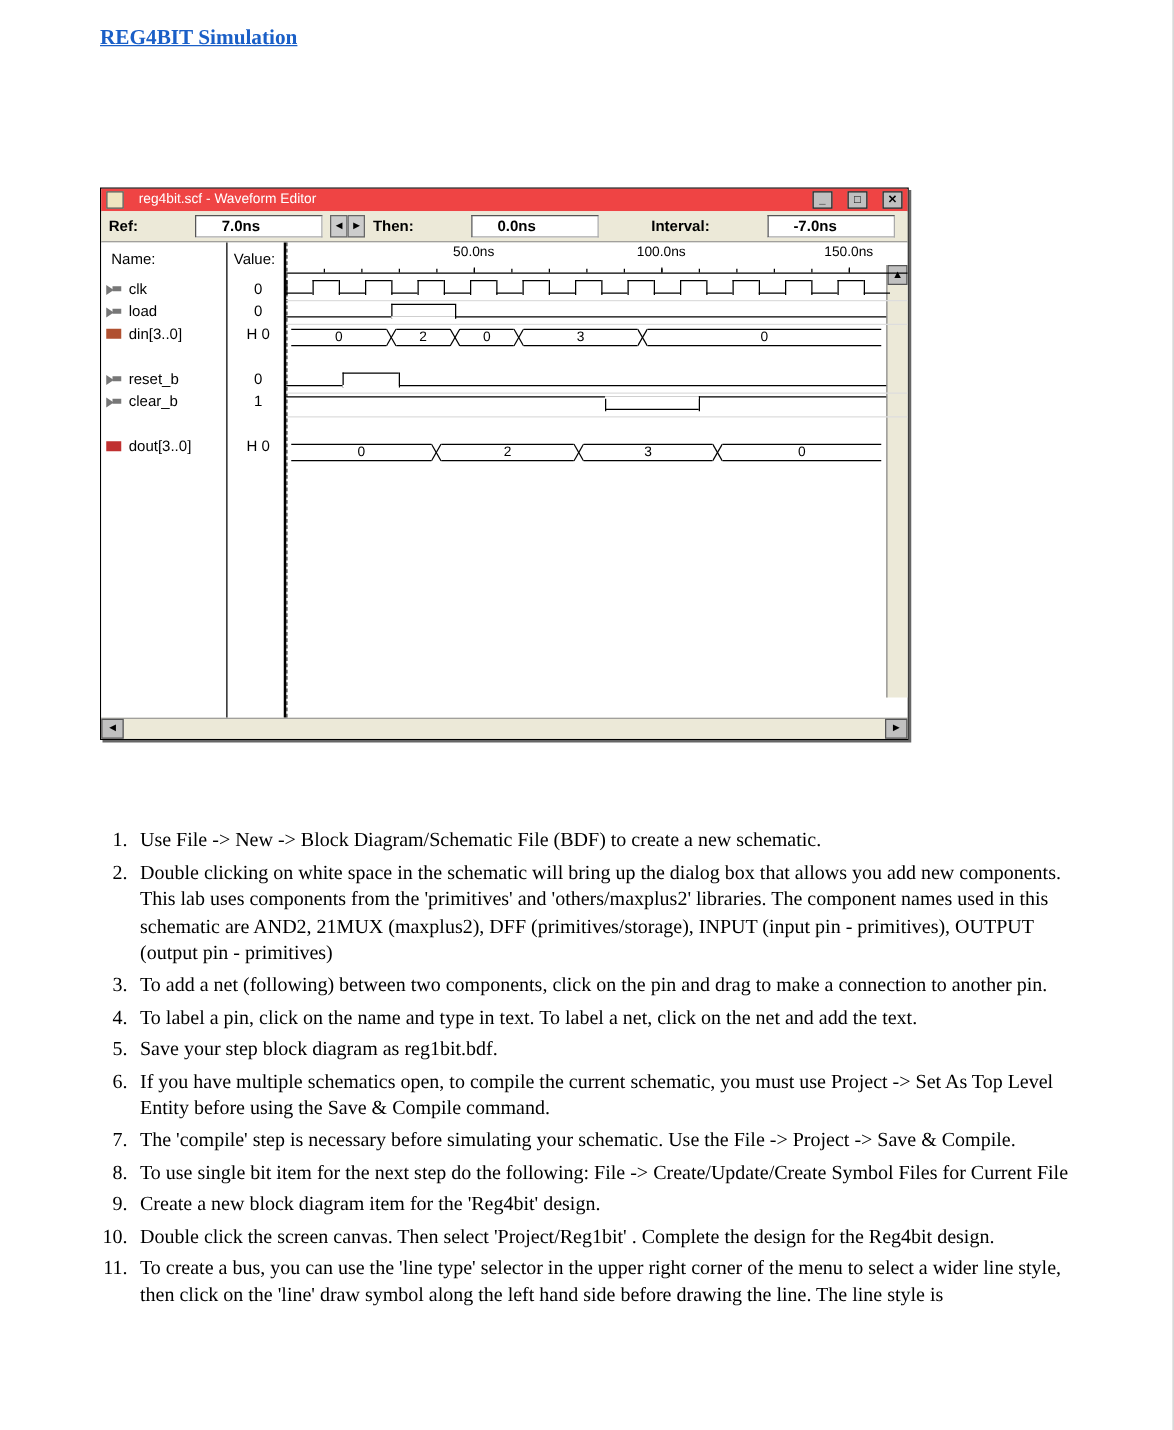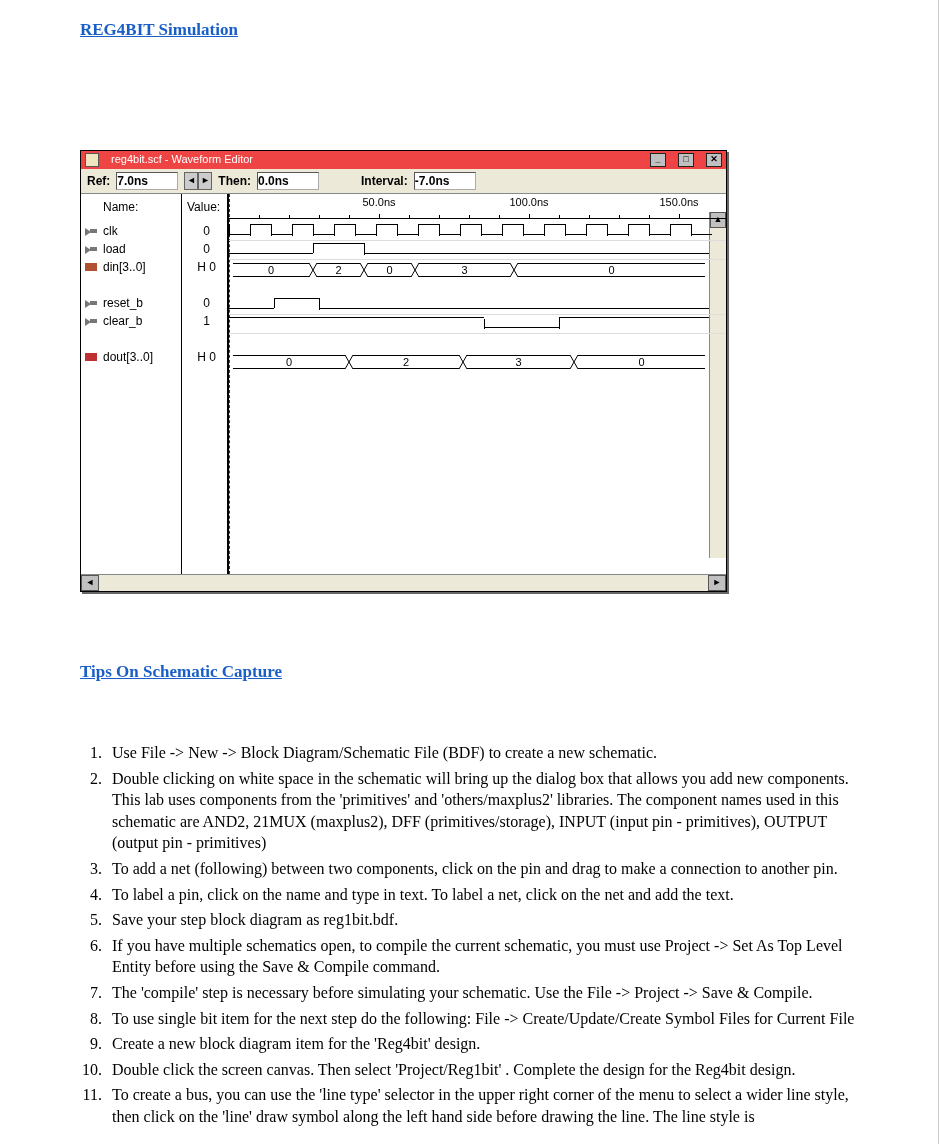--- a/index.html
+++ b/index.html
@@ -64,24 +64,25 @@
     align-items: center;
     gap: 6px;
     padding: 3px 6px;
     font-size: 12px;
     font-weight: bold;
   }
   .wave-toolbar .field {
     border: 1px inset #aaa;
     background: #fff;
     height: 16px;
-    padding: 0 0;
+    padding: 0 20px;
     min-width: 60px;
     display: inline-flex;
     align-items: center;
+    margin-left: 40px;
   }
   .wave-toolbar .spin {
     display: flex;
   }
   .wave-toolbar .spin span {
     width: 12px; height: 16px;
     border: 1px solid #666;
     background: #ccc;
     font-size: 9px;
     text-align: center;
@@ -102,21 +103,21 @@
     width: 45px;
     border-right: 2px solid #000;
     padding-top: 28px;
     text-align: center;
   }
   .names-col .hdr, .values-col .hdr {
     position: absolute;
     top: 6px;
     font-size: 12px;
   }
-  .names-col .hdr { left: 8px; margin-left: 14px; }
+  .names-col .hdr { left: 8px; }
   .values-col .hdr { left: 106px; }
   .sig-row {
     height: 18px;
     display: flex;
     align-items: center;
     gap: 4px;
     padding-left: 4px;
     font-size: 12px;
   }
   .sig-gap { height: 18px; }
@@ -463,21 +464,20 @@
           </div>
       </div>
     </div>
 
     <div class="wave-scrolls">
       <span>◄</span>
       <span>►</span>
     </div>
   </div>
 
-  <h2 class="link-heading">Tips On Schematic Capture</h2>
 
   <ol class="tips" id="tips-list">
       <li>Use File -&gt; New -&gt; Block Diagram/Schematic File (BDF) to create a new schematic.</li>
       <li>Double clicking on white space in the schematic will bring up the dialog box that allows you add new components. This lab uses components from the 'primitives' and 'others/maxplus2'  libraries. The component names used in this schematic are AND2, 21MUX (maxplus2), DFF (primitives/storage), INPUT (input pin - primitives), OUTPUT (output pin - primitives)</li>
       <li>To add a net (following) between two components, click on the pin and drag to make a connection to another pin.</li>
       <li>To label a pin, click on the name and type in text. To label a net, click on the net and add the text.</li>
       <li>Save your step block diagram as reg1bit.bdf.</li>
       <li>If you have multiple schematics open, to compile the current schematic, you must use Project -&gt; Set As Top Level Entity before using the Save &amp; Compile command.</li>
       <li>The 'compile' step is necessary before simulating your schematic. Use the File -&gt; Project -&gt; Save &amp; Compile.</li>
       <li>To use single bit item for the next step do the following: File -&gt; Create/Update/Create Symbol Files for Current File</li>

